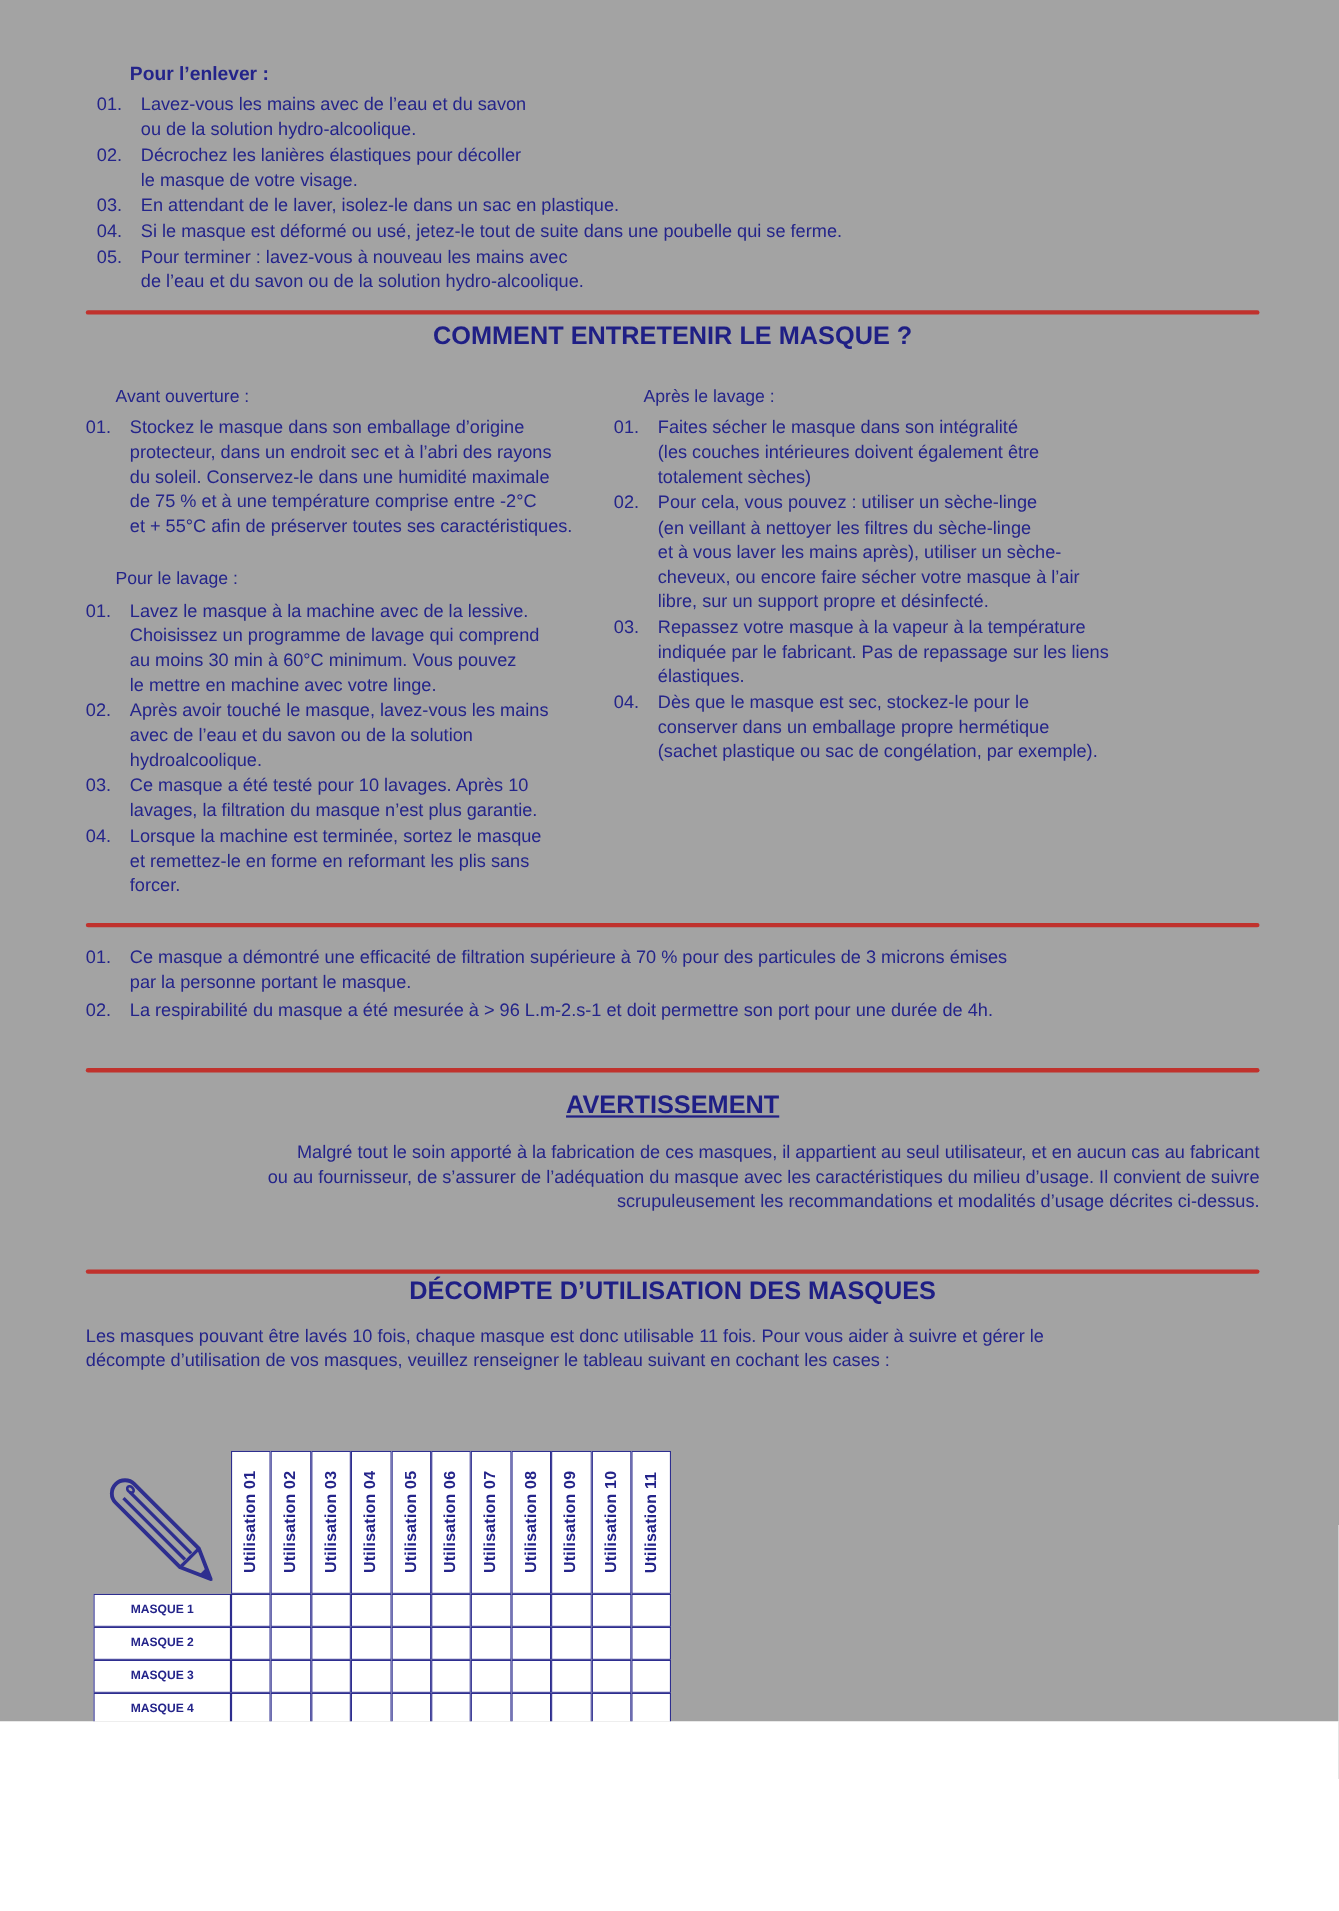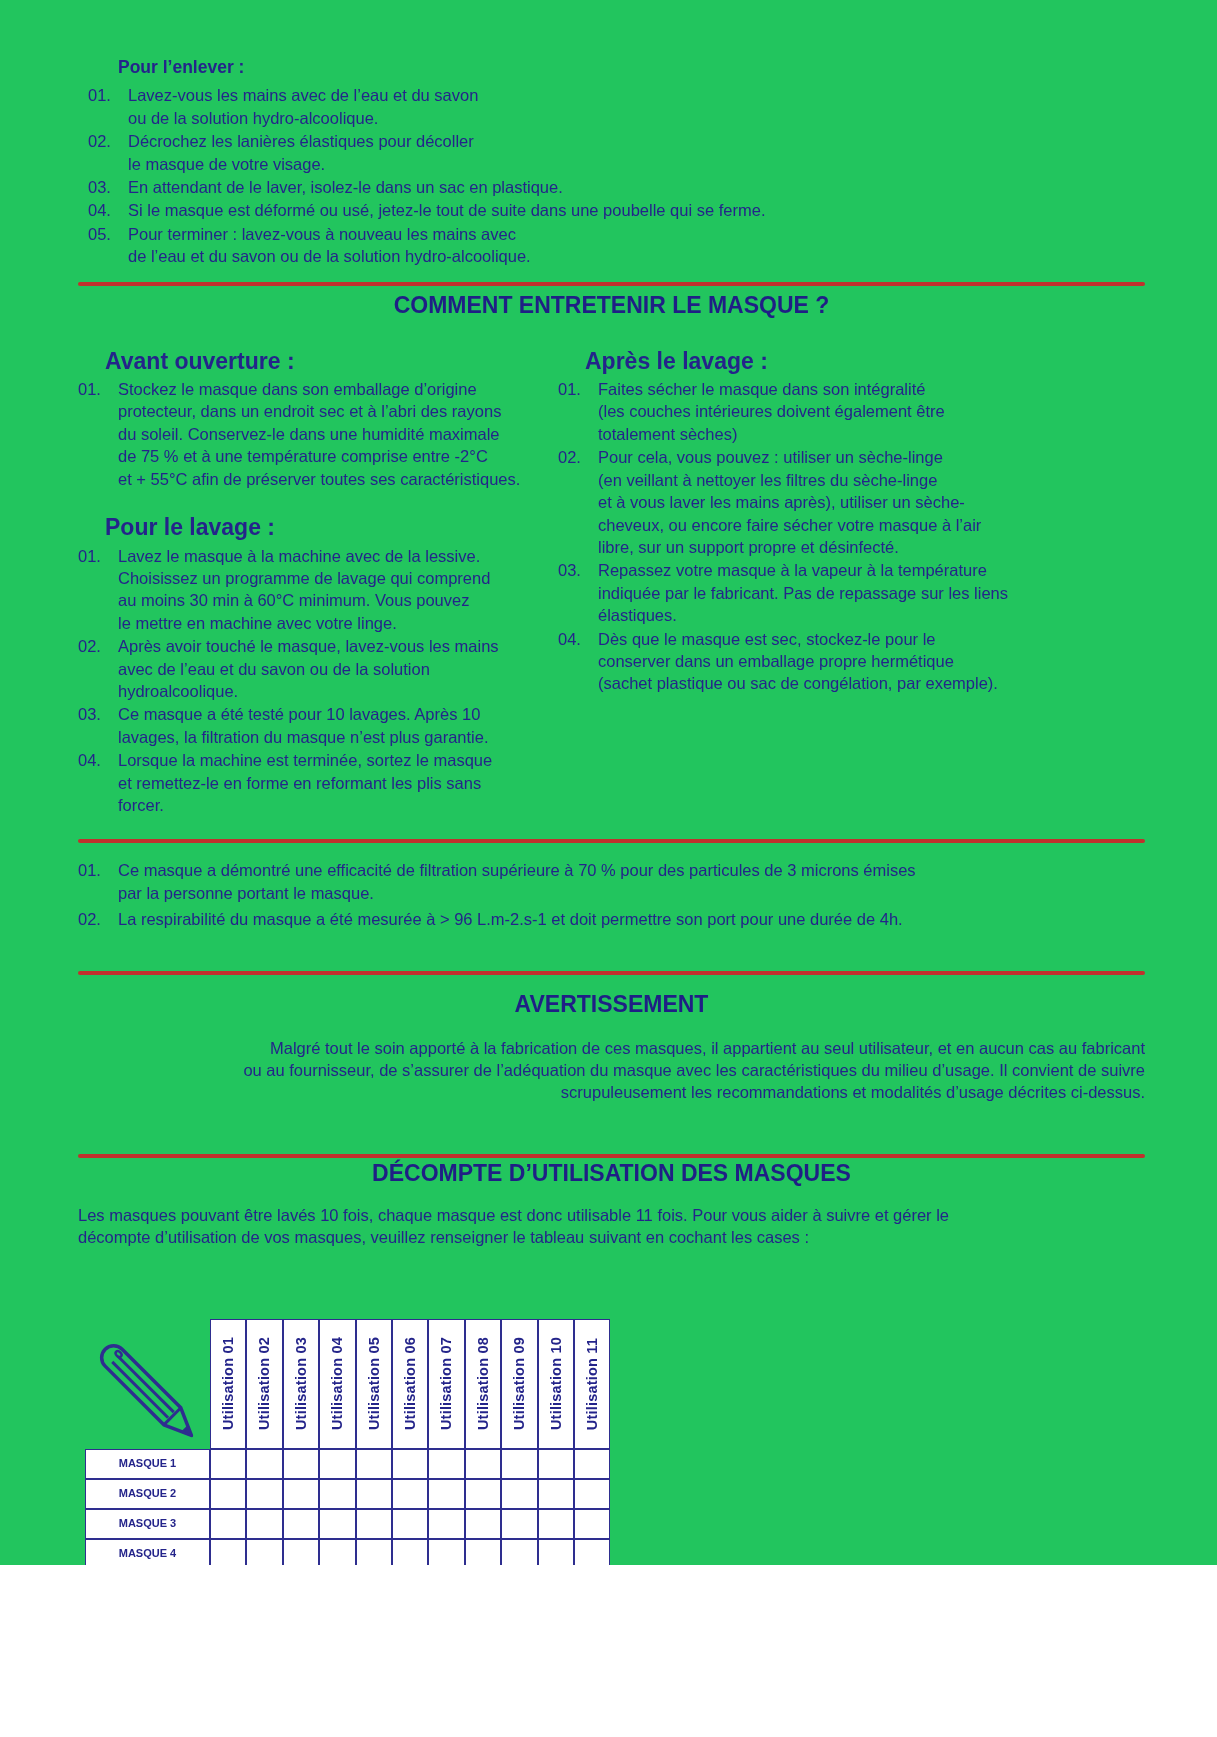--- a/index.html
+++ b/index.html
@@ -1,46 +1,46 @@
 <!DOCTYPE html>
 <html><head>
 <meta charset="utf-8">
 <style>
   html,body{margin:0;padding:0;background:#ffffff;}
   .page{
     position:relative;
     width:1217px;height:1565px;
     box-sizing:border-box;
     padding:56px 72px 0 78px;
-    background:#22c55e;
+    background:#a3a3a3;
     font-family:"Liberation Sans","DejaVu Sans",sans-serif;
     color:#24248a;
     font-size:16.5px;
     line-height:22.4px;
     overflow:hidden;
   }
   .sub-title{font-weight:bold;font-size:17.5px;margin:0 0 6px 40px;}
-  .col-title{font-weight:bold;font-size:23px;margin:0 0 6px 27px;}
+  .col-title{font-weight:normal;font-size:16px;margin:0 0 6px 27px;}
   .num-list{margin:0;padding:0;list-style:none;}
   .num-item{display:grid;grid-template-columns:40px 1fr;margin:0 0 1px 10px;}
   .num-item.flush{margin-left:0;}
   .item-num{text-align:left;}
   .item-text{white-space:pre-line;}
   .rule{height:4px;background:#c0322d;border-radius:2px;}
   .rule-1{margin-top:14px;}
   .rule-2{margin-top:22px;}
   .rule-3{margin-top:40px;}
   .rule-4{margin-top:50px;}
   .big-heading{
     text-align:center;font-weight:bold;font-size:23px;line-height:30px;margin:0;
     color:#1f1f85;
   }
   .h-comment{margin-top:4px;}
   .h-securite{margin-top:12px;}
-  .h-avert{margin-top:14px;}
+  .h-avert{margin-top:14px;text-decoration:underline;}
   .h-decompte{}
   .two-cols{display:grid;grid-template-columns:480px 1fr;margin-top:30px;}
   .washing-title{margin-top:26px;}
   .sec-list{margin-top:16px;}
   .sec-item{margin-bottom:4px;}
   .warning-text{margin:18px 0 0 0;white-space:pre-line;text-align:right;}
   .intro-text{margin:16px 0 0 0;white-space:pre-line;}
   
   .usage-table{margin:70px 0 0 7px;display:inline-block;}
   .u-grid{display:grid;grid-template-columns:125px repeat(11,36.4px);}

